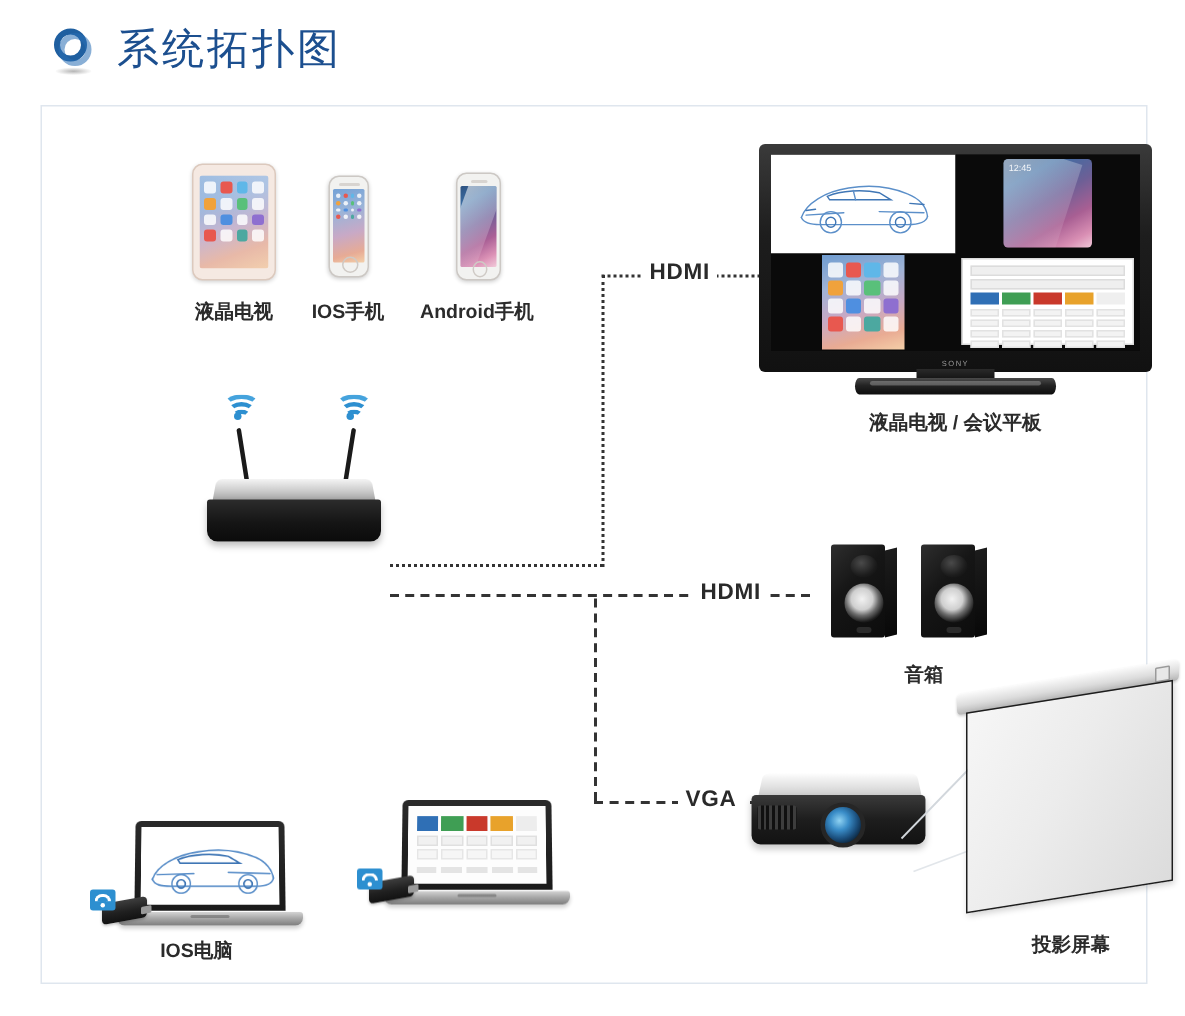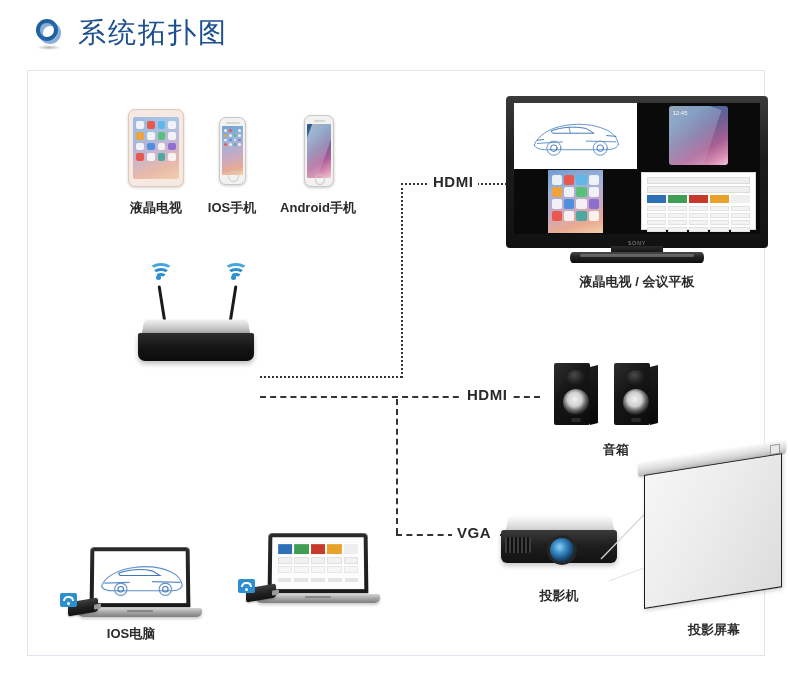--- a/index.html
+++ b/index.html
@@ -787,21 +787,20 @@
     <div class="node-label" style="top:177px;">液晶电视 / 会议平板</div>
   </div>
 
   <div class="node" style="left:455px; top:438px; width:152px; height:110px;">
     <div id="projector" style="left:18px; top:6px;">
       <div id="proj-top"></div>
       <div id="proj-front"></div>
       <div id="proj-vents"></div>
       <div id="proj-lens"></div>
     </div>
-    <div class="node-label" style="top:78px;">投影机</div>
   </div>
 
   <svg style="position:absolute; left:565px; top:400px; width:120px; height:130px; pointer-events:none;">
     <path d="M8 88 L72 22" stroke="#d2d7dc" stroke-width="1.2" fill="none"></path>
     <path d="M16 110 L80 86" stroke="#e2e6ea" stroke-width="1.2" fill="none"></path>
   </svg>
 
   <div class="node" style="left:610px; top:392px; width:152px; height:176px;">
     <div id="proj-screen">
       <div id="proj-screen-case">

